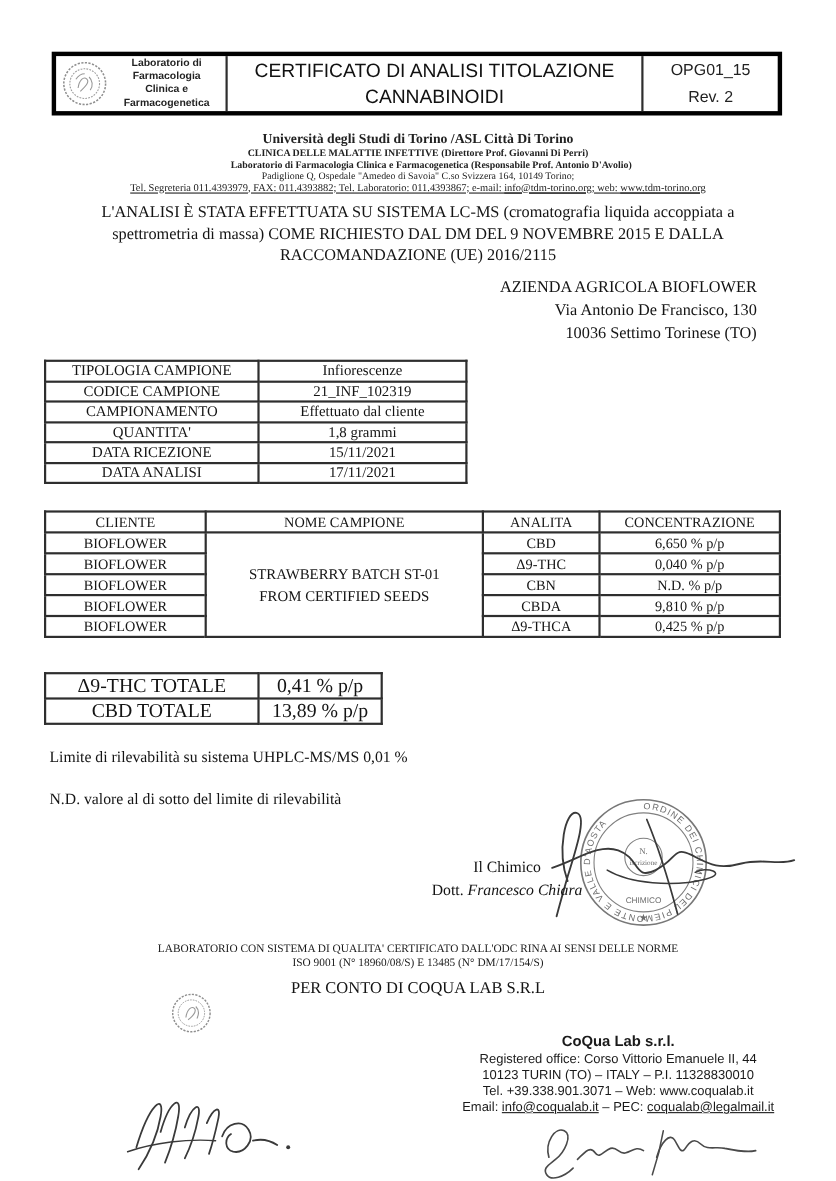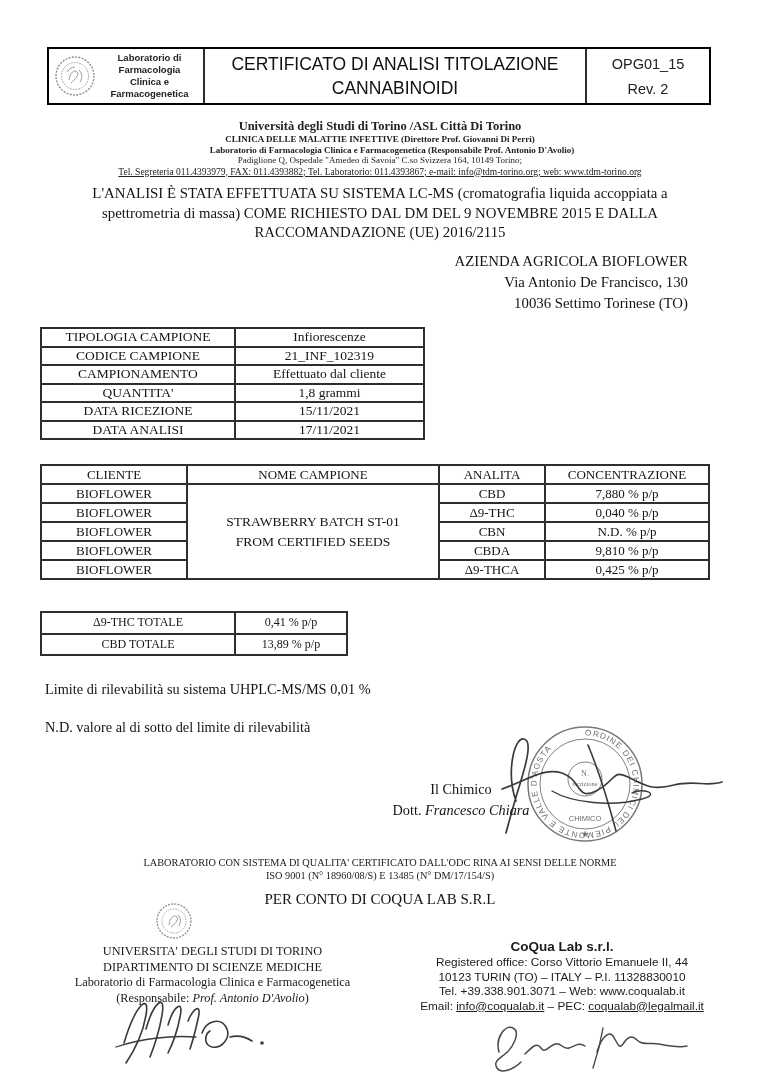--- a/index.html
+++ b/index.html
@@ -3,21 +3,21 @@
 <meta charset="utf-8">
 <style>
   html,body{margin:0;padding:0;background:#ffffff;}
   .page{position:relative;width:760px;height:1074px;background:#fff;overflow:hidden;
         font-family:"Liberation Serif", serif;color:#1c1c1c;}
   .u{text-decoration:underline;}
   .it{font-style:italic;}
 
   
   .header-box{position:absolute;left:47px;top:47px;width:664px;height:58px;
-              border:2px solid #000000;display:flex;box-sizing:border-box;background:#fff;}
+              border:4px solid #000000;display:flex;box-sizing:border-box;background:#fff;}
   .header-left{width:156px;border-right:2px solid #2e2e2e;display:flex;align-items:center;
                padding:3px 5px;box-sizing:border-box;gap:5px;}
   .header-lab{flex:1;text-align:center;font-family:"Liberation Sans",sans-serif;
               font-weight:bold;font-size:9.5px;line-height:1.28;color:#222;}
   .header-title{flex:1;border-right:2px solid #2e2e2e;display:flex;flex-direction:column;
                 justify-content:center;text-align:center;font-family:"Liberation Sans",sans-serif;
                 font-weight:normal;font-size:17.5px;line-height:1.4;color:#111;}
   .header-code{width:122px;display:flex;flex-direction:column;justify-content:center;gap:9px;
                text-align:center;font-family:"Liberation Sans",sans-serif;font-size:14.5px;color:#222;}
 
@@ -46,21 +46,21 @@
   .t1 .c-label{width:180px;}
   .t1 .c-value{width:175px;}
   .t2{left:40px;top:464px;}
   .t2 td{height:17px;font-size:13px;}
   .t2 .c-cliente{width:132px;}
   .t2 .c-nome{width:238px;}
   .t2 .c-analita{width:92px;}
   .t2 .c-conc{width:150px;}
   .t2 .samplename{font-size:13.5px;line-height:1.45;}
   .t3{left:40px;top:611px;}
-  .t3 td{height:19.5px;font-size:12px;}
+  .t3 td{height:19.5px;font-size:18px;}
   .t3 .c-label{width:180px;}
   .t3 .c-value{width:98px;}
 
   
   .note1{position:absolute;left:45px;top:681px;font-size:14.3px;color:#141414;}
   .note2{position:absolute;left:45px;top:719px;font-size:14.3px;color:#141414;}
 
   
   .sig-block{position:absolute;left:372px;top:779px;width:178px;text-align:center;
              font-size:14.3px;line-height:21px;color:#141414;}
@@ -170,21 +170,21 @@
       <td class="c-analita">ANALITA</td>
       <td class="c-conc">CONCENTRAZIONE</td>
     </tr>
     <tr>
       <td class="c-cliente">BIOFLOWER</td>
       <td class="c-nome samplename" rowspan="5">
         <div>STRAWBERRY BATCH ST-01</div>
         <div>FROM CERTIFIED SEEDS</div>
       </td>
       <td class="c-analita">CBD</td>
-      <td class="c-conc">7,880 % p/p</td>
+      <td class="c-conc">6,650 % p/p</td>
     </tr>
     <tr>
       <td>BIOFLOWER</td>
       <td>Δ9-THC</td>
       <td>0,040 % p/p</td>
     </tr>
     <tr>
       <td>BIOFLOWER</td>
       <td>CBN</td>
       <td>N.D. % p/p</td>
@@ -251,26 +251,20 @@
     <div>ISO 9001 (N° 18960/08/S) E 13485 (N° DM/17/154/S)</div>
   </div>
   <div class="perconto">PER CONTO DI COQUA LAB S.R.L</div>
 
   <svg class="seal-bottom" width="38" height="44" viewBox="0 0 38 44">
     <circle cx="19" cy="22" r="17" fill="none" stroke="#8f8f8f" stroke-width="1.3" stroke-dasharray="2 1.2"></circle>
     <circle cx="19" cy="22" r="12" fill="none" stroke="#9c9c9c" stroke-width="0.9" stroke-dasharray="1.5 1"></circle>
     <path d="M14,26 C15,19 19,15 22,18 C24,21 19,26 16,28 M23,16 C26,19 26,23 24,27" fill="none" stroke="#999" stroke-width="1"></path>
   </svg>
 
-  <div class="footer-left">
-    <div>UNIVERSITA' DEGLI STUDI DI TORINO</div>
-    <div>DIPARTIMENTO DI SCIENZE MEDICHE</div>
-    <div>Laboratorio di Farmacologia Clinica e Farmacogenetica</div>
-    <div><span>(Responsabile: </span><span class="it">Prof. Antonio D'Avolio</span><span>)</span></div>
-  </div>
 
   <svg class="fl-sign" width="190" height="85" viewBox="0 0 190 85">
     <path d="M14,58 C26,18 40,8 36,30 C33,48 24,66 16,78 M36,44 C44,16 56,8 52,30 C49,48 44,62 40,72
              M58,40 C64,20 74,14 70,32 C67,48 62,60 58,68 M78,36 C84,22 92,18 88,34 C85,48 82,58 80,64" fill="none" stroke="#3a3a3a" stroke-width="1.6" stroke-linecap="round"></path>
     <path d="M92,48 C96,36 110,32 116,42 C122,52 112,64 102,62 C94,60 94,50 100,46 M120,52 C128,50 136,52 142,56" fill="none" stroke="#3a3a3a" stroke-width="1.6" stroke-linecap="round"></path>
     <circle cx="152" cy="58" r="1.8" fill="#3a3a3a"></circle>
     <path d="M6,62 C30,54 60,50 86,52" fill="none" stroke="#3a3a3a" stroke-width="1.3" stroke-linecap="round"></path>
   </svg>
 
   <div class="footer-right">

